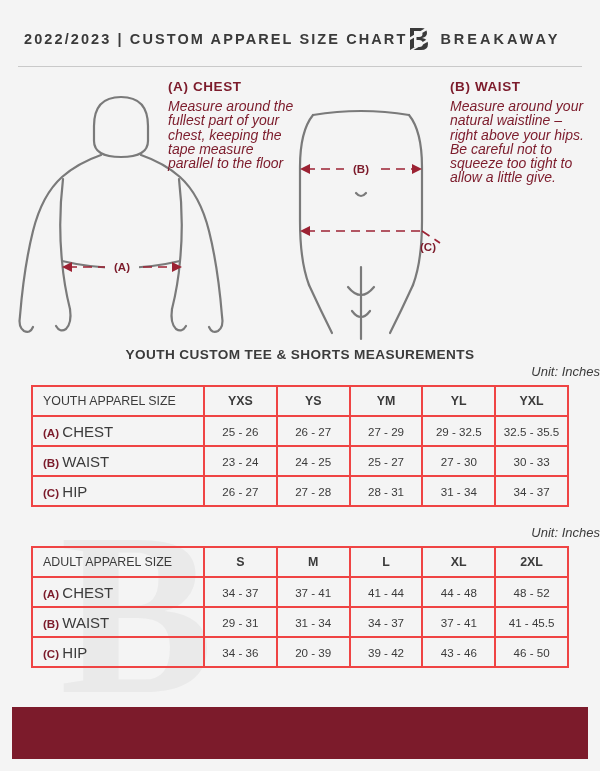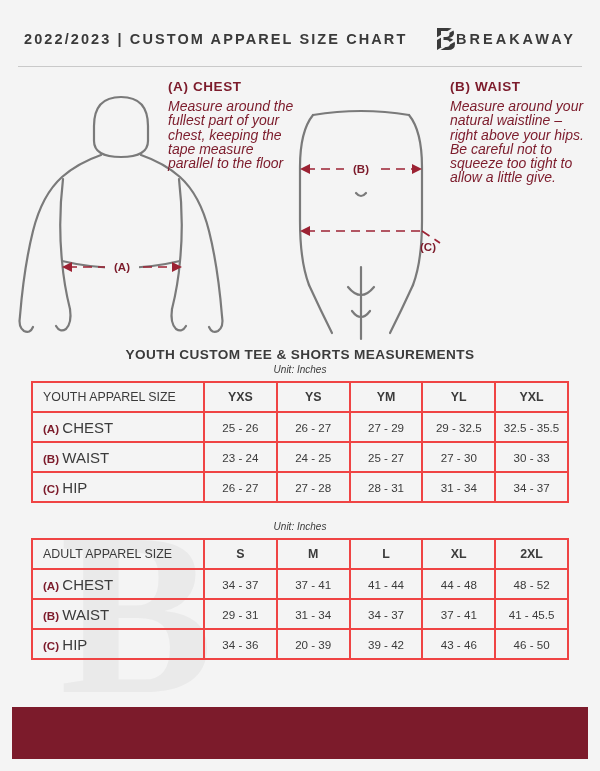--- a/index.html
+++ b/index.html
@@ -34,33 +34,33 @@
     line-height: 1;
     z-index: 0;
     user-select: none;
   }
   .content { position: relative; z-index: 2; }
 
   
   .header {
     display: flex;
     align-items: center;
-    justify-content: space-between;
     padding: 26px 24px 14px 24px;
   }
   .header-title {
     font-size: 14.5px;
     font-weight: bold;
     letter-spacing: 2.1px;
     color: #3a3a3a;
     white-space: nowrap;
   }
   .brand {
     display: flex;
     align-items: center;
+    gap: 11px;
   }
   .brand-mark {
     width: 22px;
     height: 26px;
     position: relative;
   }
   .brand-name {
     font-size: 14.5px;
     font-weight: bold;
     letter-spacing: 3px;
@@ -104,22 +104,22 @@
   
   .section { margin-top: 4px; }
   .sec-title {
     text-align: center;
     font-size: 13.6px;
     font-weight: bold;
     letter-spacing: 0.4px;
     color: #3b3b3b;
   }
   .sec-sub {
-    text-align: center;
-    font-size: 10px;
+    text-align: right;
+    font-size: 13px;
     font-style: italic;
     color: #3b3b3b;
     margin-top: 2px;
     margin-bottom: 6px;
   }
   table {
     width: 536px;
     margin: 0 auto;
     border-collapse: collapse;
     table-layout: fixed;

